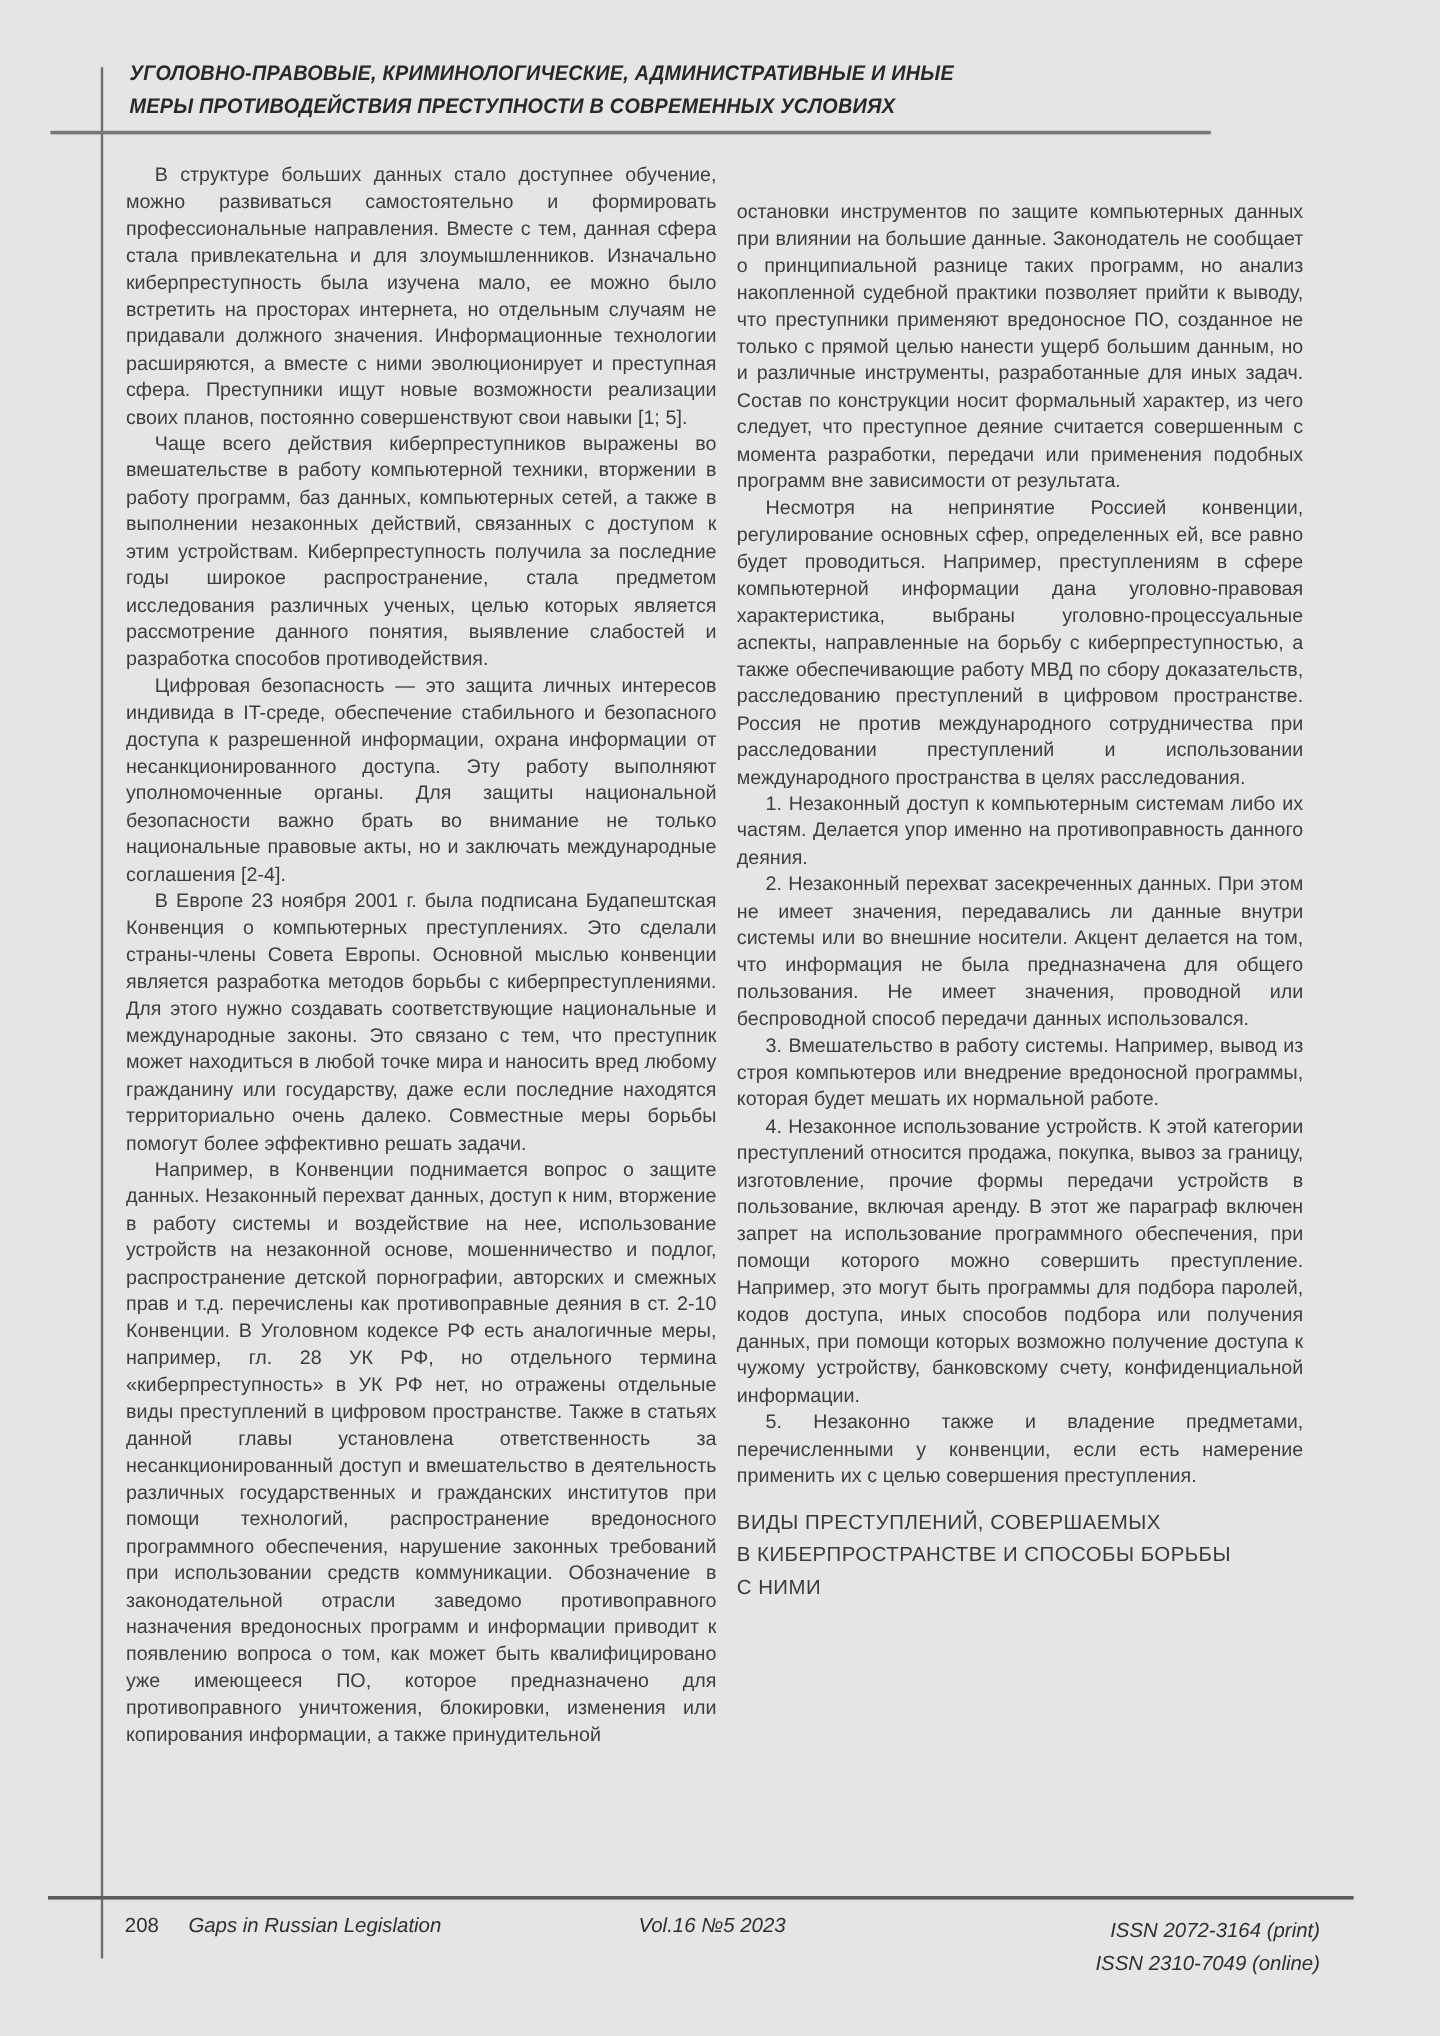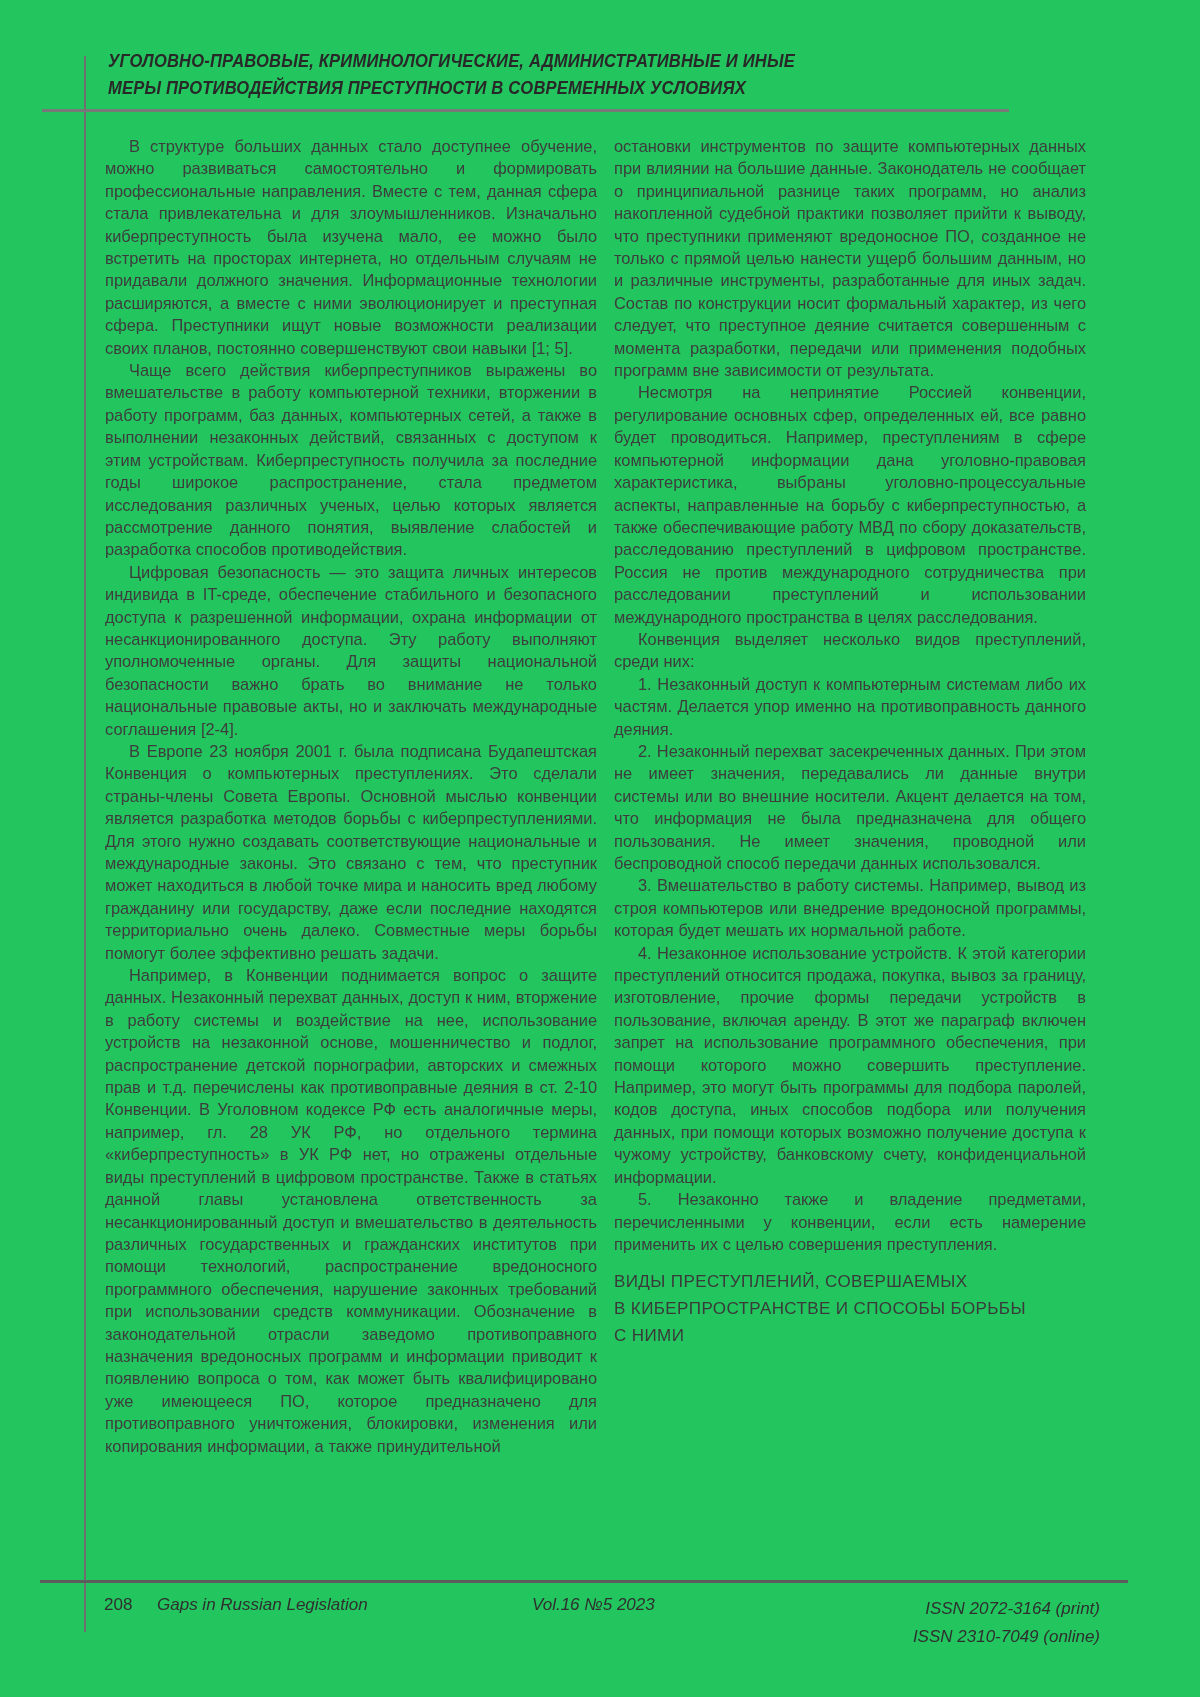--- a/index.html
+++ b/index.html
@@ -1,17 +1,17 @@
 <!DOCTYPE html>
 <html lang="ru"><head>
 <meta charset="utf-8">
 <style>
   html,body { margin:0; padding:0; background:#ffffff; }
   .page {
-    position:relative; width:1200px; height:1697px; background:#22c55e;
+    position:relative; width:1200px; height:1697px; background:#e5e5e5;
     font-family:"Liberation Sans","DejaVu Sans",sans-serif; color:#3d3d3d;
     overflow:hidden;
   }
   .vline {
     position:absolute; left:84px; top:56px; width:2px; height:1576px;
     background:#6f6f6f;
   }
   .running-header {
     position:absolute; left:108px; top:48px;
     font-weight:bold; font-style:italic; font-size:17.6px; line-height:27px;
@@ -23,21 +23,21 @@
     background:#787878;
   }
   .col { position:absolute; top:135px; }
   .col-left  { left:105px; width:492px; }
   .col-right { left:614px; width:472px; }
   .col p {
     margin:0; text-align:justify; text-indent:24px;
     font-size:16.4px; line-height:22.4px;
     hyphens:auto; -webkit-hyphens:auto; word-spacing:.2px;
   }
-  .col p.cont { text-indent:0; }
+  .col p.cont { text-indent:0;margin-top:31px; }
   .col h2.heading {
     font-weight:normal; font-size:17px; line-height:27px;
     margin:13px 0 10px 0; color:#3a3a3a; letter-spacing:.4px;
     white-space:pre-line; text-align:left;
   }
   .footer-rule {
     position:absolute; left:40px; top:1580px; width:1088px; height:3px;
     background:#5c5c5c;
   }
   .page-footer {
@@ -65,21 +65,20 @@
   <section class="col col-left">
       <p class="">В структуре больших данных стало доступнее обучение, можно развиваться самостоятельно и формировать профессиональные направления. Вместе с тем, данная сфера стала привлекательна и для злоумышленников. Изначально киберпреступность была изучена мало, ее можно было встретить на просторах интернета, но отдельным случаям не придавали должного значения. Информационные технологии расширяются, а вместе с ними эволюционирует и преступная сфера. Преступники ищут новые возможности реализации своих планов, постоянно совершенствуют свои навыки [1; 5].</p>
       <p class="">Чаще всего действия киберпреступников выражены во вмешательстве в работу компьютерной техники, вторжении в работу программ, баз данных, компьютерных сетей, а также в выполнении незаконных действий, связанных с доступом к этим устройствам. Киберпреступность получила за последние годы широкое распространение, стала предметом исследования различных ученых, целью которых является рассмотрение данного понятия, выявление слабостей и разработка способов противодействия.</p>
       <p class="">Цифровая безопасность — это защита личных интересов индивида в IT-среде, обеспечение стабильного и безопасного доступа к разрешенной информации, охрана информации от несанкционированного доступа. Эту работу выполняют уполномоченные органы. Для защиты национальной безопасности важно брать во внимание не только национальные правовые акты, но и заключать международные соглашения [2-4].</p>
       <p class="">В Европе 23 ноября 2001 г. была подписана Будапештская Конвенция о компьютерных преступлениях. Это сделали страны-члены Совета Европы. Основной мыслью конвенции является разработка методов борьбы с киберпреступлениями. Для этого нужно создавать соответствующие национальные и международные законы. Это связано с тем, что преступник может находиться в любой точке мира и наносить вред любому гражданину или государству, даже если последние находятся территориально очень далеко. Совместные меры борьбы помогут более эффективно решать задачи.</p>
       <p class="">Например, в Конвенции поднимается вопрос о защите данных. Незаконный перехват данных, доступ к ним, вторжение в работу системы и воздействие на нее, использование устройств на незаконной основе, мошенничество и подлог, распространение детской порнографии, авторских и смежных прав и т.д. перечислены как противоправные деяния в ст. 2-10 Конвенции. В Уголовном кодексе РФ есть аналогичные меры, например, гл. 28 УК РФ, но отдельного термина «киберпреступность» в УК РФ нет, но отражены отдельные виды преступлений в цифровом пространстве. Также в статьях данной главы установлена ответственность за несанкционированный доступ и вмешательство в деятельность различных государственных и гражданских институтов при помощи технологий, распространение вредоносного программного обеспечения, нарушение законных требований при использовании средств коммуникации. Обозначение в законодательной отрасли заведомо противоправного назначения вредоносных программ и информации приводит к появлению вопроса о том, как может быть квалифицировано уже имеющееся ПО, которое предназначено для противоправного уничтожения, блокировки, изменения или копирования информации, а также принудительной</p>
     </section>
   <section class="col col-right">
       <p class="cont">остановки инструментов по защите компьютерных данных при влиянии на большие данные. Законодатель не сообщает о принципиальной разнице таких программ, но анализ накопленной судебной практики позволяет прийти к выводу, что преступники применяют вредоносное ПО, созданное не только с прямой целью нанести ущерб большим данным, но и различные инструменты, разработанные для иных задач. Состав по конструкции носит формальный характер, из чего следует, что преступное деяние считается совершенным с момента разработки, передачи или применения подобных программ вне зависимости от результата.</p>
       <p class="">Несмотря на непринятие Россией конвенции, регулирование основных сфер, определенных ей, все равно будет проводиться. Например, преступлениям в сфере компьютерной информации дана уголовно-правовая характеристика, выбраны уголовно-процессуальные аспекты, направленные на борьбу с киберпреступностью, а также обеспечивающие работу МВД по сбору доказательств, расследованию преступлений в цифровом пространстве. Россия не против международного сотрудничества при расследовании преступлений и использовании международного пространства в целях расследования.</p>
-      <p class="">Конвенция выделяет несколько видов преступлений, среди них:</p>
       <p class="">1. Незаконный доступ к компьютерным системам либо их частям. Делается упор именно на противоправность данного деяния.</p>
       <p class="">2. Незаконный перехват засекреченных данных. При этом не имеет значения, передавались ли данные внутри системы или во внешние носители. Акцент делается на том, что информация не была предназначена для общего пользования. Не имеет значения, проводной или беспроводной способ передачи данных использовался.</p>
       <p class="">3. Вмешательство в работу системы. Например, вывод из строя компьютеров или внедрение вредоносной программы, которая будет мешать их нормальной работе.</p>
       <p class="">4. Незаконное использование устройств. К этой категории преступлений относится продажа, покупка, вывоз за границу, изготовление, прочие формы передачи устройств в пользование, включая аренду. В этот же параграф включен запрет на использование программного обеспечения, при помощи которого можно совершить преступление. Например, это могут быть программы для подбора паролей, кодов доступа, иных способов подбора или получения данных, при помощи которых возможно получение доступа к чужому устройству, банковскому счету, конфиденциальной информации.</p>
       <p class="">5. Незаконно также и владение предметами, перечисленными у конвенции, если есть намерение применить их с целью совершения преступления.</p>
       <h2 class="heading">ВИДЫ ПРЕСТУПЛЕНИЙ, СОВЕРШАЕМЫХ
 В КИБЕРПРОСТРАНСТВЕ И СПОСОБЫ БОРЬБЫ
 С НИМИ</h2>
     </section>
 

